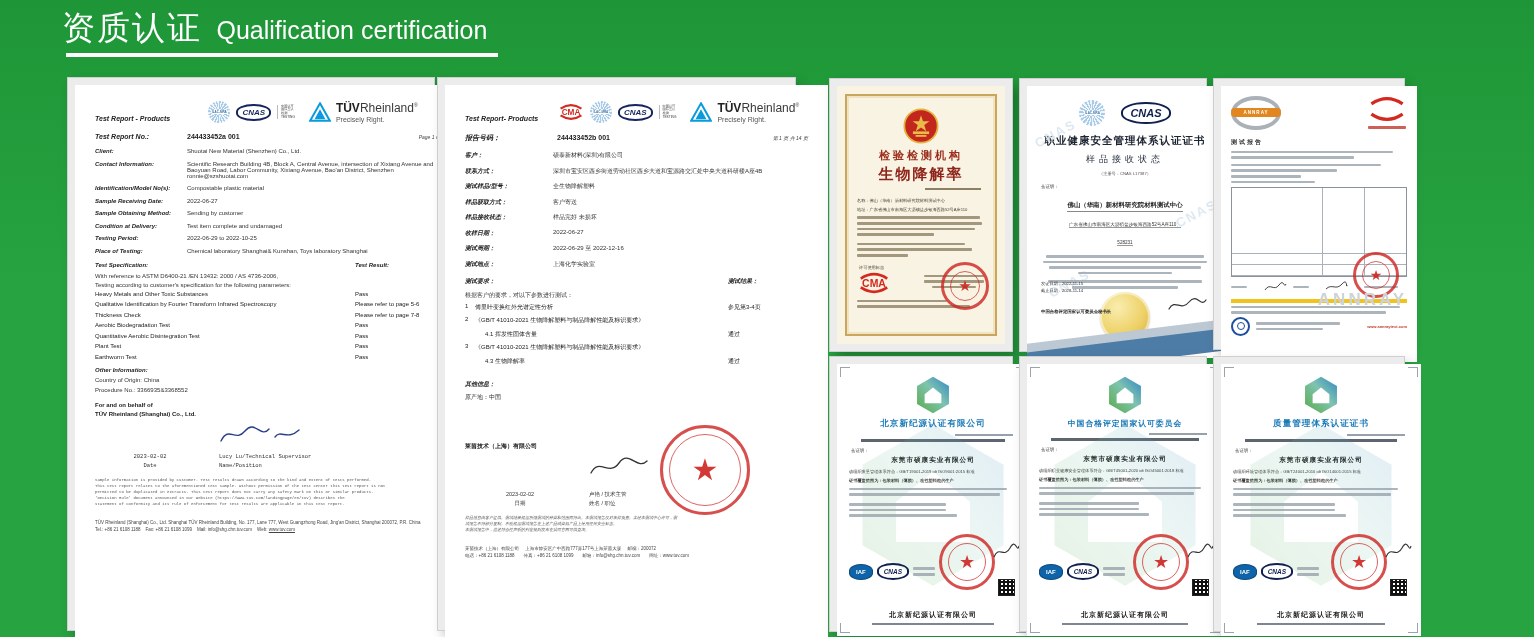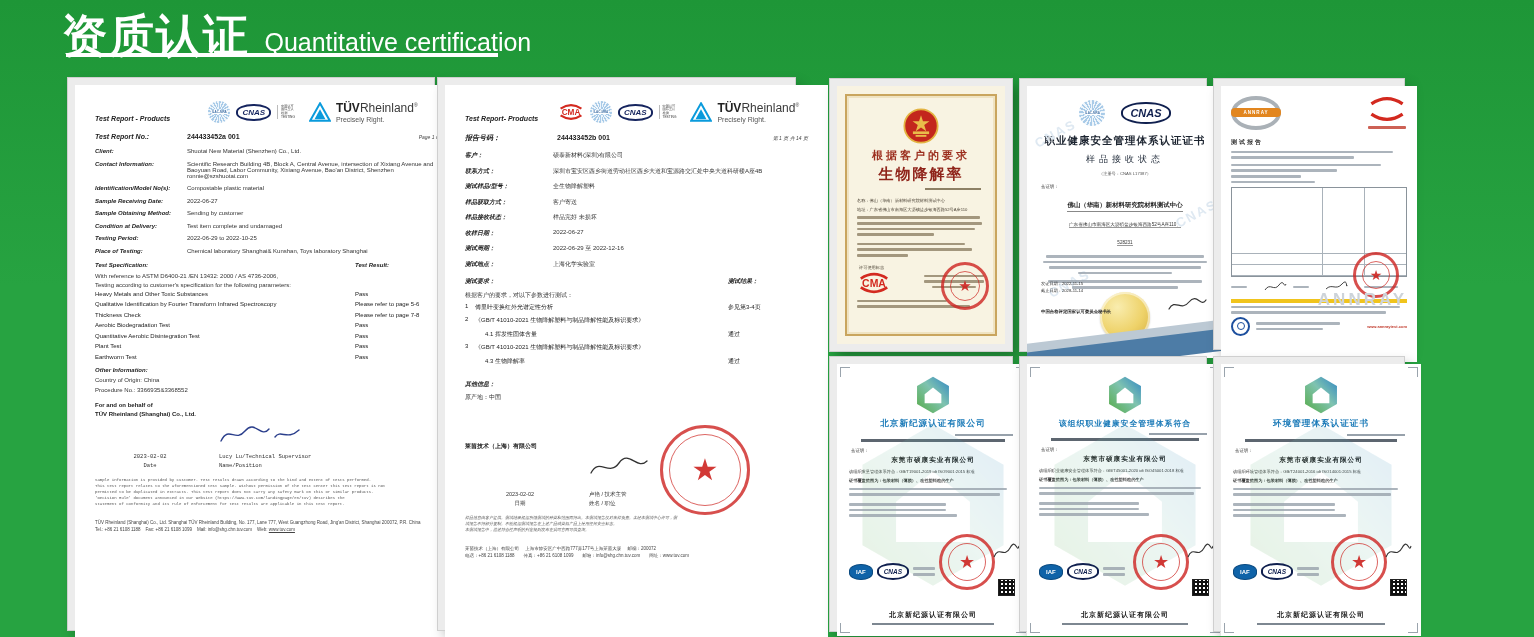--- a/index.html
+++ b/index.html
@@ -1,20 +1,20 @@
 <!DOCTYPE html>
 <html><head>
 <meta charset="utf-8">
 <style>
   html,body{margin:0;padding:0;}
   body{width:1534px;height:637px;overflow:hidden;font-family:"Liberation Sans",sans-serif;}
   .stage{position:relative;width:1534px;height:637px;background:linear-gradient(180deg,#1e9637 0%,#27a341 45%,#27a341 100%);}
   
   .hdr{position:absolute;left:62px;top:6px;color:#fff;white-space:nowrap;}
-  .t-zh{font-size:45px;font-weight:bold;letter-spacing:2px;}
+  .t-zh{font-size:33px;font-weight:normal;letter-spacing:2px;}
   .t-en{font-size:25px;margin-left:10px;}
   .t-underline{position:absolute;left:4px;top:47px;width:432px;height:4px;background:#fff;}
   
   .doc{position:absolute;background:#fff;border:7px solid #ececec;outline:1px solid #cfcfcf;
        box-shadow:inset 0 0 4px rgba(0,0,0,.18), 6px 7px 12px rgba(0,0,0,.28);}
   .page{position:relative;width:100%;height:100%;background:#fff;overflow:hidden;}
   
   #certEn{left:68px;top:78px;width:352px;height:538px;}
   #certZh{left:438px;top:78px;width:343px;height:538px;}
   .rep{padding:16px 20px 0 20px;font-size:6px;color:#222;}
@@ -156,21 +156,21 @@
   .cb.bl{bottom:3px;left:3px;border-width:0 0 1px 1px;}
   .cb.br{bottom:3px;right:3px;border-width:0 1px 1px 0;}
 </style>
 </head>
 <body>
 
 <div class="stage">
 
   <div class="hdr">
     <span class="t-zh">资质认证</span>
-    <span class="t-en">Quantitative certification</span>
+    <span class="t-en">Qualification certification</span>
     <div class="t-underline"></div>
   </div>
 
   <div class="doc" id="certEn">
     <div class="page rep">
       <div style="display:flex;">
         <div class="docType">Test Report - Products</div>
         <div class="logoRow">
           <div class="ilac">
               <span>ILAC-MRA</span>
@@ -453,21 +453,21 @@
 
   <div class="doc" id="c1">
     <div class="page cmaPage">
       <div class="goldbox">
         <svg class="emblem" width="36" height="36" viewBox="0 0 40 40">
           <circle cx="20" cy="20" r="18.5" fill="#c3261d" stroke="#e3b341" stroke-width="2"></circle>
           <path d="M20 8 l2.2 6.8 7.2 0 -5.8 4.2 2.2 6.8 -5.8-4.2 -5.8 4.2 2.2-6.8 -5.8-4.2 7.2 0 Z" fill="#e9bc4a"></path>
           <rect x="11" y="26" width="18" height="3" fill="#e9bc4a"></rect>
           <rect x="14" y="30" width="12" height="2" fill="#e9bc4a"></rect>
         </svg>
-        <div class="cmaT1">根据客户的要求</div>
+        <div class="cmaT1">检验检测机构</div>
         <div class="cmaT2">生物降解率</div>
         <div class="cmaNo"></div>
         <div class="cmaBody">
           <div class="cmaLine">名称：佛山（华南）新材料研究院材料测试中心</div>
           <div class="cmaLine">地址：广东省佛山市南海区大沥镇盐步银海西路52号A座110</div>
           <div class="bar cr l" style="width:96%;"></div>
           <div class="bar cr l" style="width:98%;"></div>
           <div class="bar cr l" style="width:92%;"></div>
           <div class="bar cr l" style="width:60%;"></div>
           <div class="bar cr l" style="width:84%;margin-top:7px;"></div>
@@ -653,21 +653,21 @@
         <span class="cb bl"></span>
         <span class="cb br"></span>
       <svg class="isoWmk" width="150" height="168" viewBox="0 0 44 50">
         <polygon points="22,1 43,13 43,37 22,49 1,37 1,13" fill="url(#hexg)"></polygon>
         <path d="M22 15 L33 24 V36 H11 V24 Z" fill="#fff"></path>
       </svg>
       <svg width="34" height="38" viewBox="0 0 44 50" style="margin:0 auto;display:block;">
         <polygon points="22,1 43,13 43,37 22,49 1,37 1,13" fill="url(#hexg)"></polygon>
         <path d="M22 15 L33 24 V36 H11 V24 Z" fill="#fff"></path>
       </svg>
-      <div class="isoTitle" style="font-size:7.8px;">该组织职业健康安全管理体系符合</div>
+      <div class="isoTitle" style="font-size:7.8px;">中国合格评定国家认可委员会</div>
       <div class="isoNoBar"></div>
       <div class="isoDark"></div>
       <div class="isoAttest">兹证明：</div>
       <div class="isoCo">东莞市硕康实业有限公司</div>
       <div class="isoLine">该组织职业健康安全管理体系符合：GB/T45001-2020 idt ISO45001:2018 标准</div>
       <div class="isoLine" style="font-weight:bold;">证书覆盖范围为：包装材料（薄膜）、改性塑料粒的生产</div>
       <div style="margin-top:5px;">
         <div class="bar l" style="width:94%;"></div>
         <div class="bar l" style="width:90%;"></div>
         <div class="bar l" style="width:58%;margin-top:7px;"></div>
@@ -699,21 +699,21 @@
         <span class="cb bl"></span>
         <span class="cb br"></span>
       <svg class="isoWmk" width="150" height="168" viewBox="0 0 44 50">
         <polygon points="22,1 43,13 43,37 22,49 1,37 1,13" fill="url(#hexg)"></polygon>
         <path d="M22 15 L33 24 V36 H11 V24 Z" fill="#fff"></path>
       </svg>
       <svg width="34" height="38" viewBox="0 0 44 50" style="margin:0 auto;display:block;">
         <polygon points="22,1 43,13 43,37 22,49 1,37 1,13" fill="url(#hexg)"></polygon>
         <path d="M22 15 L33 24 V36 H11 V24 Z" fill="#fff"></path>
       </svg>
-      <div class="isoTitle">环境管理体系认证证书</div>
+      <div class="isoTitle">质量管理体系认证证书</div>
       <div class="isoNoBar"></div>
       <div class="isoDark"></div>
       <div class="isoAttest">兹证明：</div>
       <div class="isoCo">东莞市硕康实业有限公司</div>
       <div class="isoLine">该组织环境管理体系符合：GB/T24001-2016 idt ISO14001:2015 标准</div>
       <div class="isoLine" style="font-weight:bold;">证书覆盖范围为：包装材料（薄膜）、改性塑料粒的生产</div>
       <div style="margin-top:5px;">
         <div class="bar l" style="width:94%;"></div>
         <div class="bar l" style="width:90%;"></div>
         <div class="bar l" style="width:58%;margin-top:7px;"></div>

